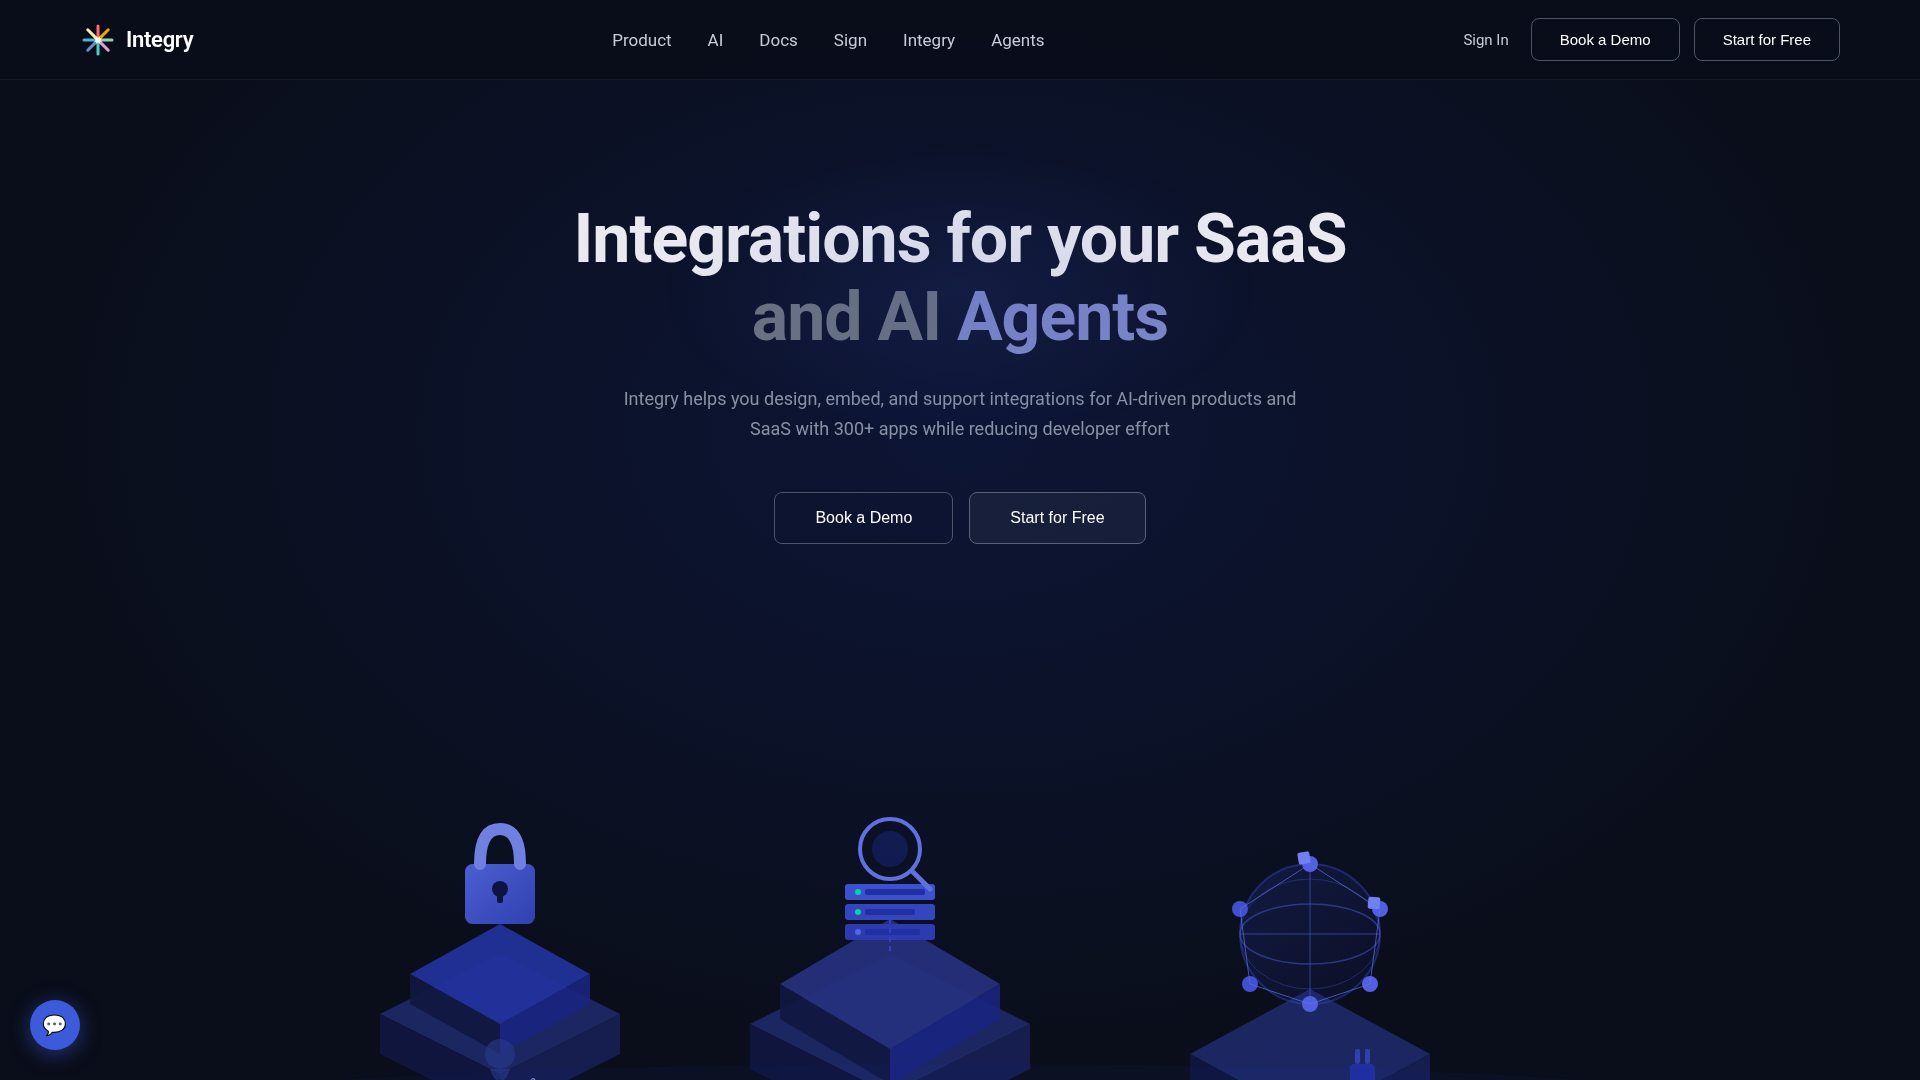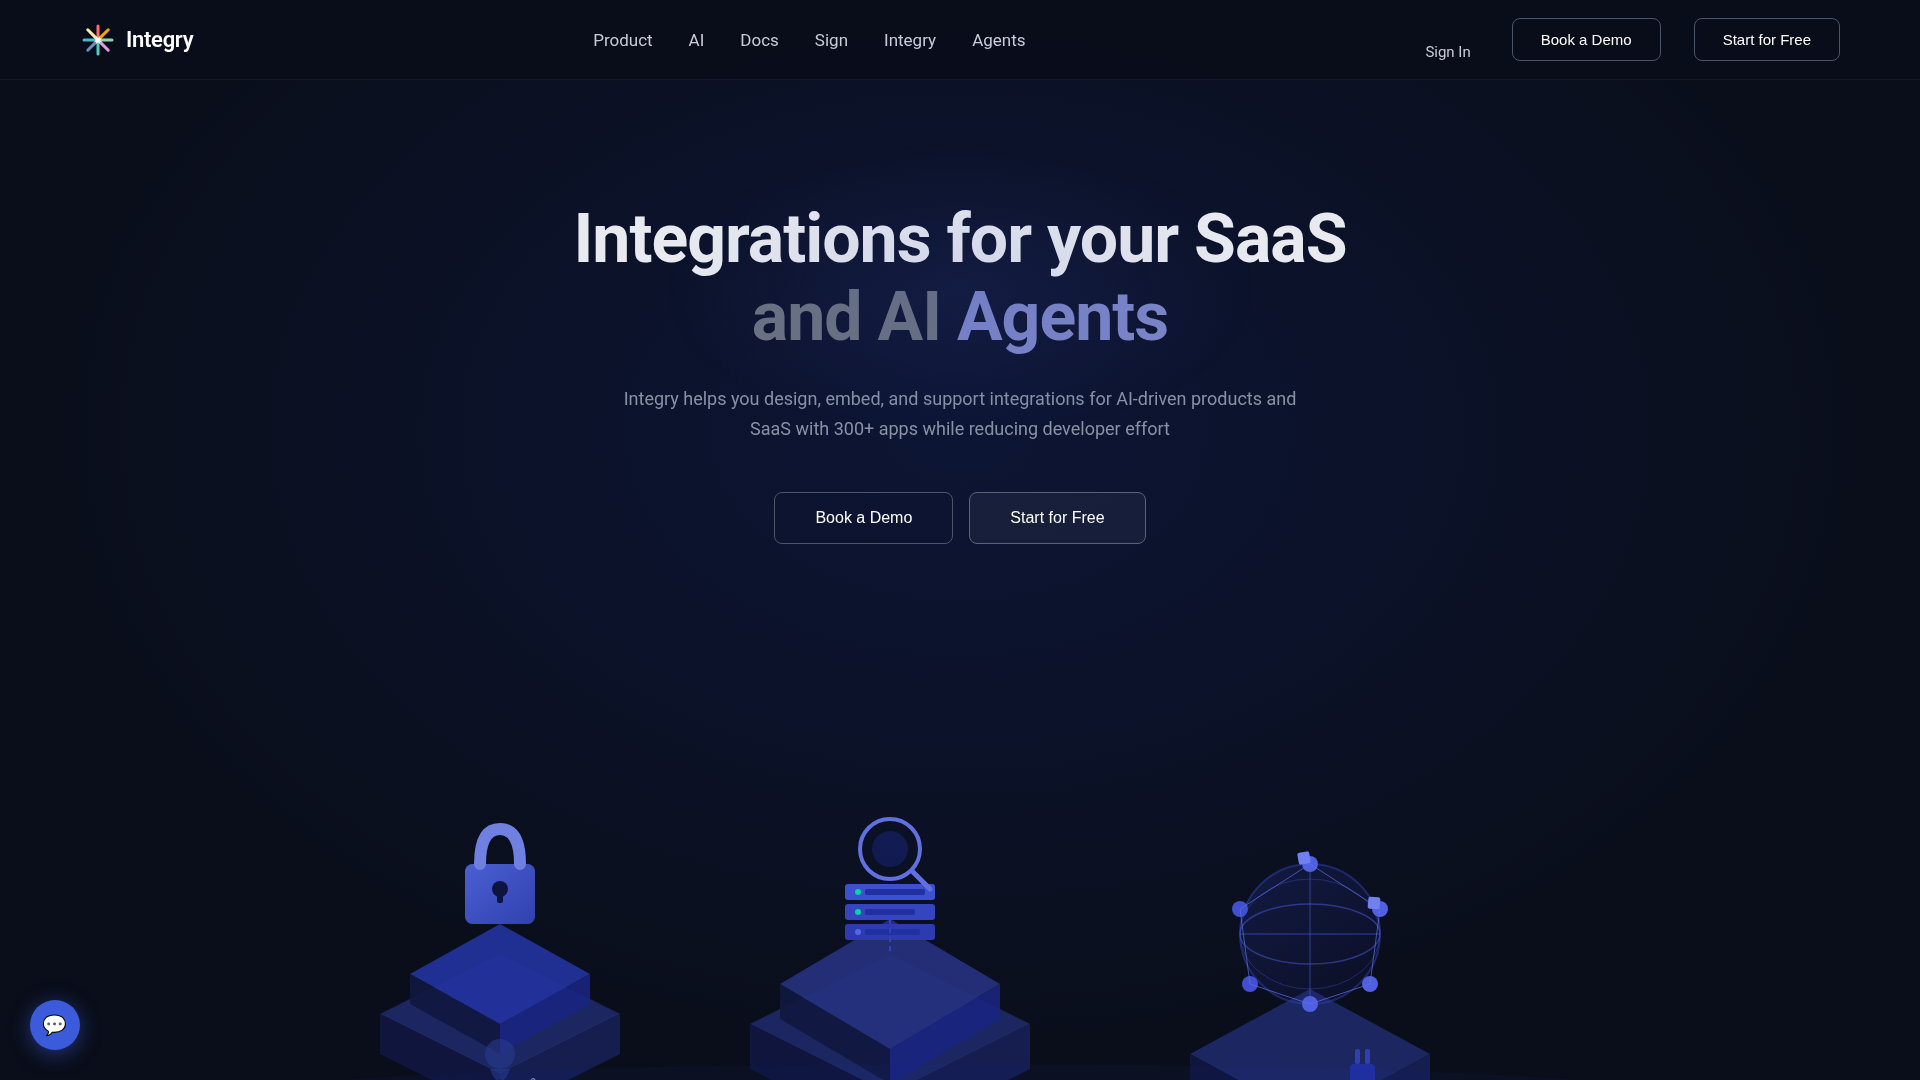--- a/index.html
+++ b/index.html
@@ -70,22 +70,22 @@
     .nav-links li a {
       color: #c8ccd8;
       text-decoration: none;
       font-size: 17px;
       font-weight: 400;
       transition: color 0.2s;
     }
 
     .nav-actions {
       display: flex;
-      align-items: flex-end;
-      gap: 33px;
+      align-items: center;
+      gap: 14px;
     }
 
     .nav-signin {
       color: #c8ccd8;
       text-decoration: none;
       font-size: 15px;
       font-weight: 400;
       margin-right: 8px;
     }
 

